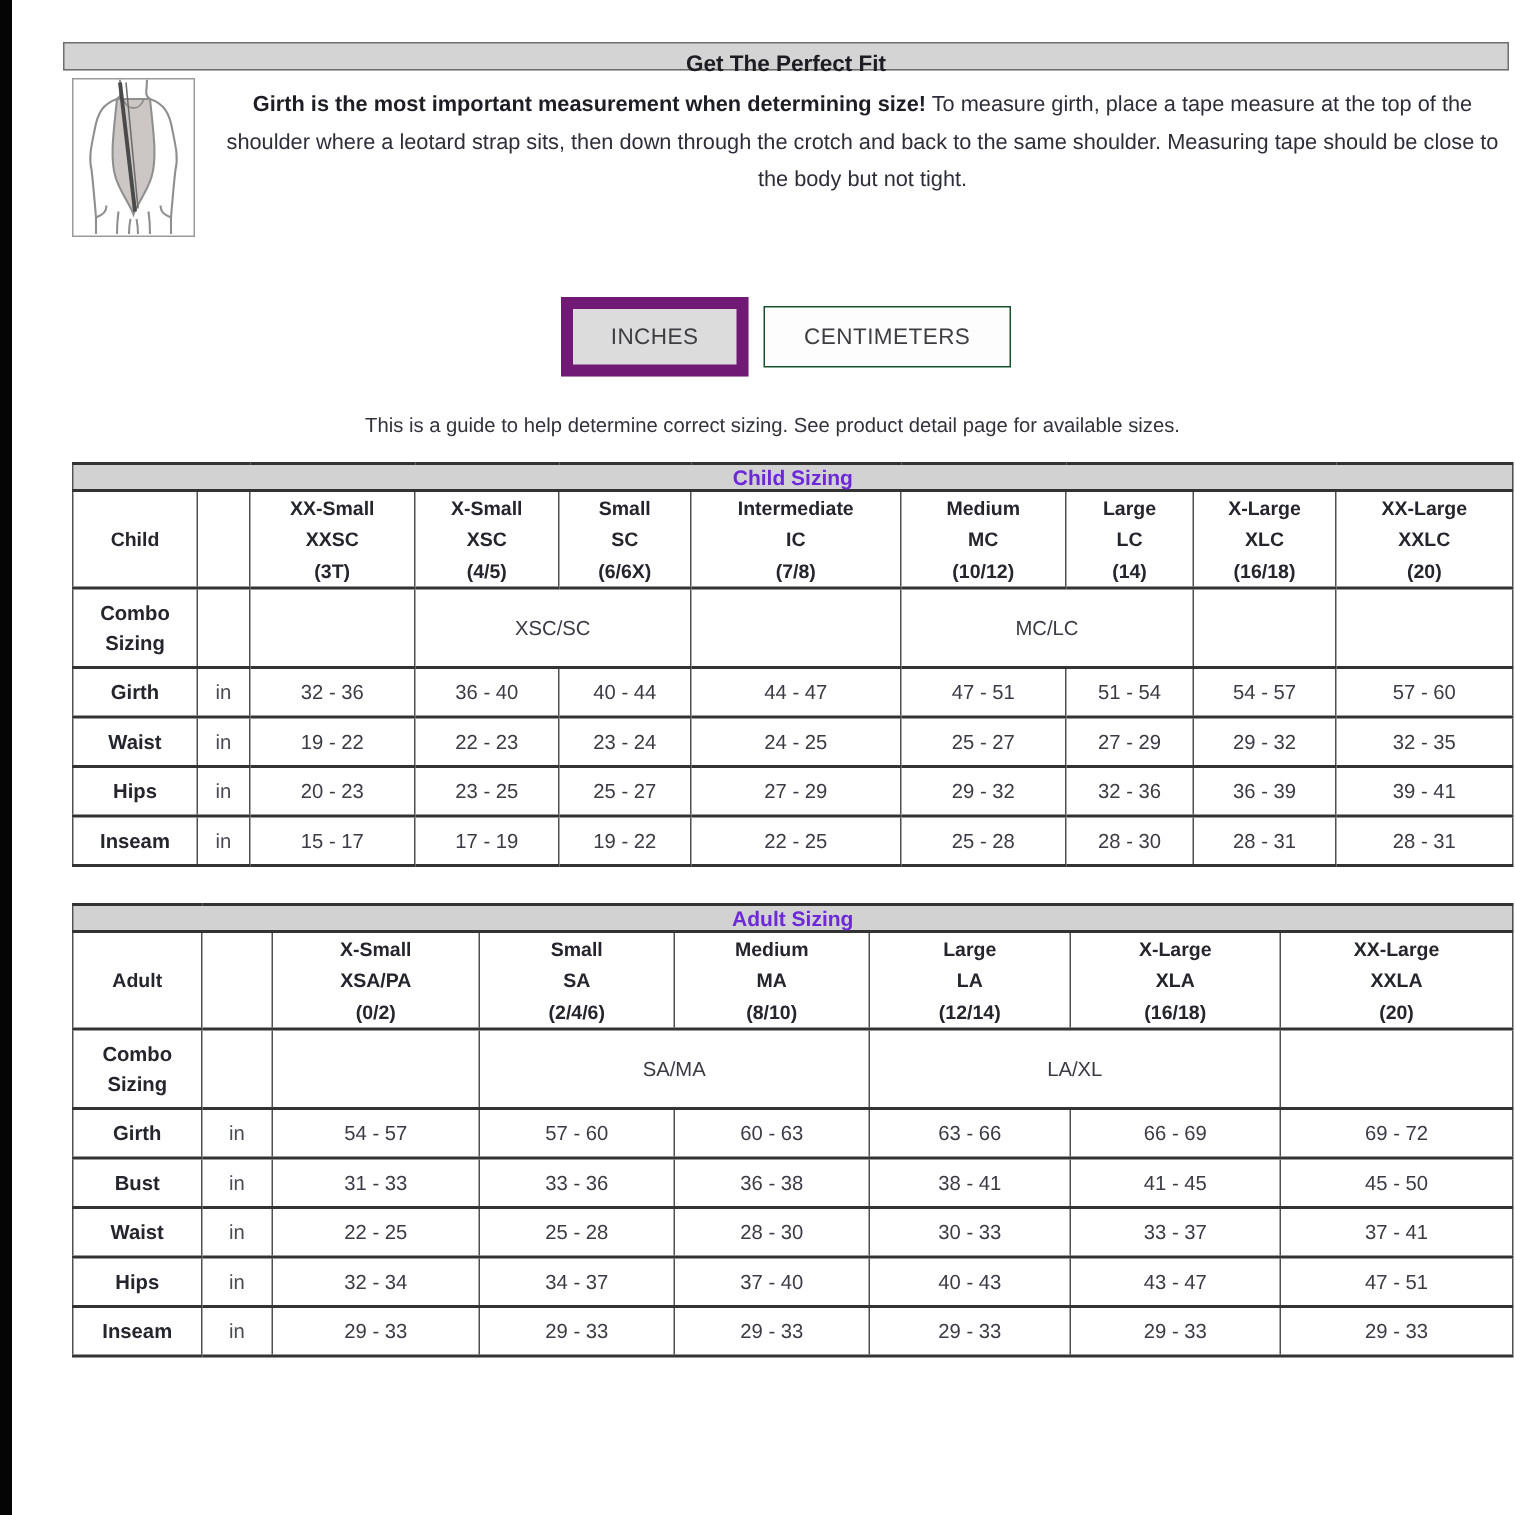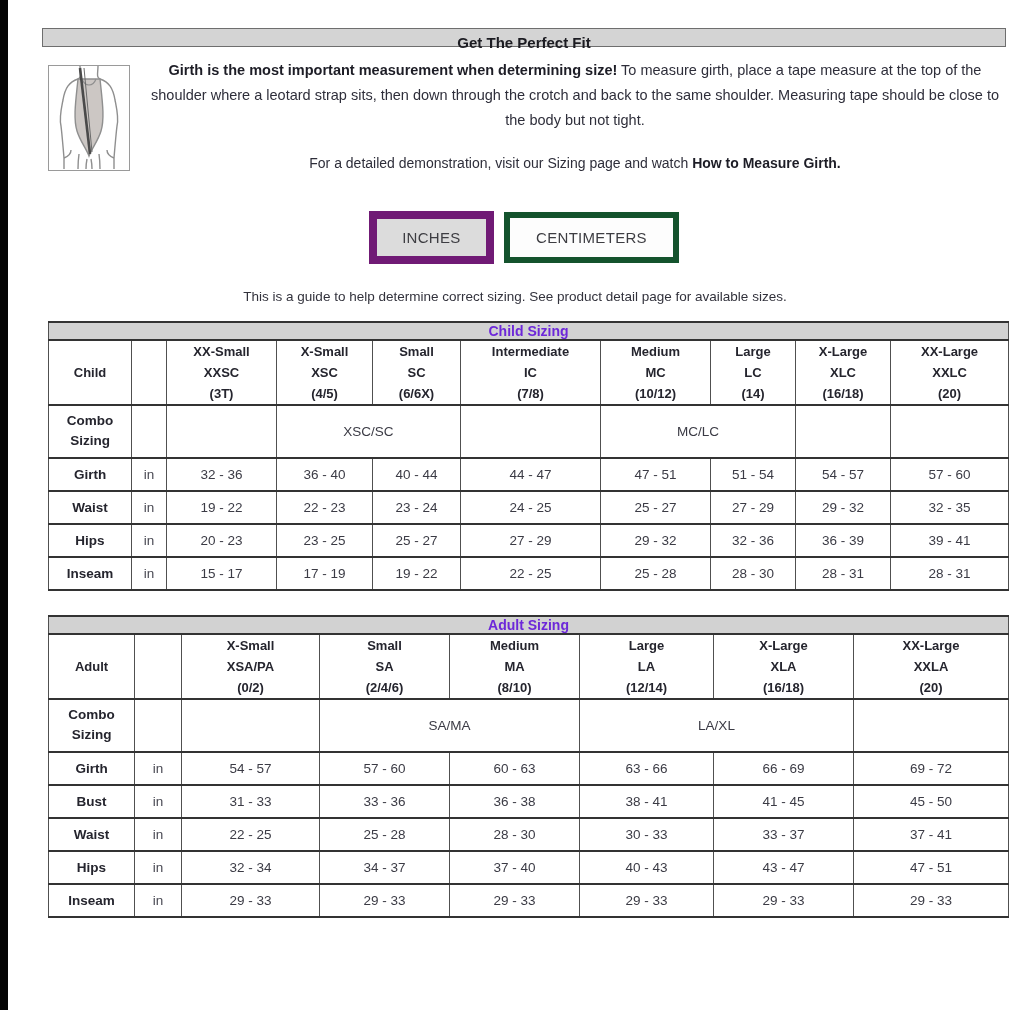--- a/index.html
+++ b/index.html
@@ -9,38 +9,38 @@
   }
   .left-strip{position:absolute;left:0;top:0;width:8px;height:1010px;background:#050505;}
   .content{position:absolute;left:8px;top:0;width:1002px;}
 
   .top-bar{
     margin:28px 0 0 34px;width:964px;height:19px;line-height:27px;box-sizing:border-box;
     background:#d4d4d4;border:1px solid #6e6e6e;text-align:center;
     font-weight:bold;font-size:15px;color:#1c1c22;
   }
 
-  .info-row{margin:5px 0 0 40px;width:960px;display:flex;align-items:flex-end;}
+  .info-row{margin:5px 0 0 40px;width:960px;display:flex;align-items:flex-start;}
   .figure-box{
     width:82px;height:106px;box-sizing:border-box;border:1px solid #9a9a9a;
     background:#fff;flex:0 0 auto;
   }
   .info-text{flex:1;margin-left:12px;}
   .intro{margin:6px 0 0 0;font-size:14.5px;line-height:1.72;color:#2e2e3a;text-align:center;}
   .intro b{color:#1d1d26;}
   .demo-line{margin:22px 0 0 0;font-size:14px;text-align:center;color:#2e2e3a;}
   .demo-line b{color:#1d1d26;}
 
   .toggle-row{margin-top:40px;text-align:center;padding-left:30px;}
   .btn{
     display:inline-block;font-family:"Liberation Sans",sans-serif;font-size:15px;
     color:#3d3d42;cursor:pointer;vertical-align:middle;letter-spacing:0.3px;
   }
   .btn-inches{background:#dcdcdc;border:8px solid #701a75;padding:10px 25px;}
-  .btn-cm{background:#fdfdfd;border:6px solid #14532d;padding:11px 26px;margin-left:6px;}
+  .btn-cm{background:#fdfdfd;border:1px solid #14532d;padding:11px 26px;margin-left:6px;}
 
   .note{margin-top:25px;text-align:center;padding-left:12px;font-size:13.5px;color:#32323c;}
 
   .sizing-table{
     margin:0 0 0 40px;width:960px;border-collapse:collapse;table-layout:fixed;
     font-size:13.5px;color:#3b3b45;
   }
   .sizing-table.first{margin-top:17px;}
   .sizing-table.second{margin-top:24px;}
   .sizing-table th,.sizing-table td{
@@ -84,21 +84,20 @@
           <path d="M42,93 C43,98 43,101 43,103"></path>
         </g>
         <path d="M29,13 L51,13 C53,33 56,52 52,65 C49,75 43,82 40,90 C37,82 31,75 28,65 C24,52 27,33 29,13 Z" fill="#ccc7c4" stroke="#8f8f8f" stroke-width="1.4"></path>
         <path d="M33,13 C36,21 44,21 47,13" fill="none" stroke="#8f8f8f" stroke-width="1.2"></path>
         <line x1="31" y1="2" x2="41" y2="88" stroke="#4a4a4a" stroke-width="2.6"></line>
         <line x1="35" y1="2" x2="43" y2="86" stroke="#6b6b6b" stroke-width="1"></line>
       </svg>
     </div>
     <div class="info-text">
       <p class="intro"><b>Girth is the most important measurement when determining size!</b><span> To measure girth, place a tape measure at the top of the shoulder where a leotard strap sits, then down through the crotch and back to the same shoulder. Measuring tape should be close to the body but not tight.</span></p>
-      <p class="demo-line"><span>For a detailed demonstration, visit our Sizing page and watch </span><b>How to Measure Girth.</b></p>
     </div>
   </div>
 
   <div class="toggle-row">
     <button class="btn btn-inches">INCHES</button>
     <button class="btn btn-cm">CENTIMETERS</button>
   </div>
 
   <div class="note">This is a guide to help determine correct sizing. See product detail page for available sizes.</div>
 

